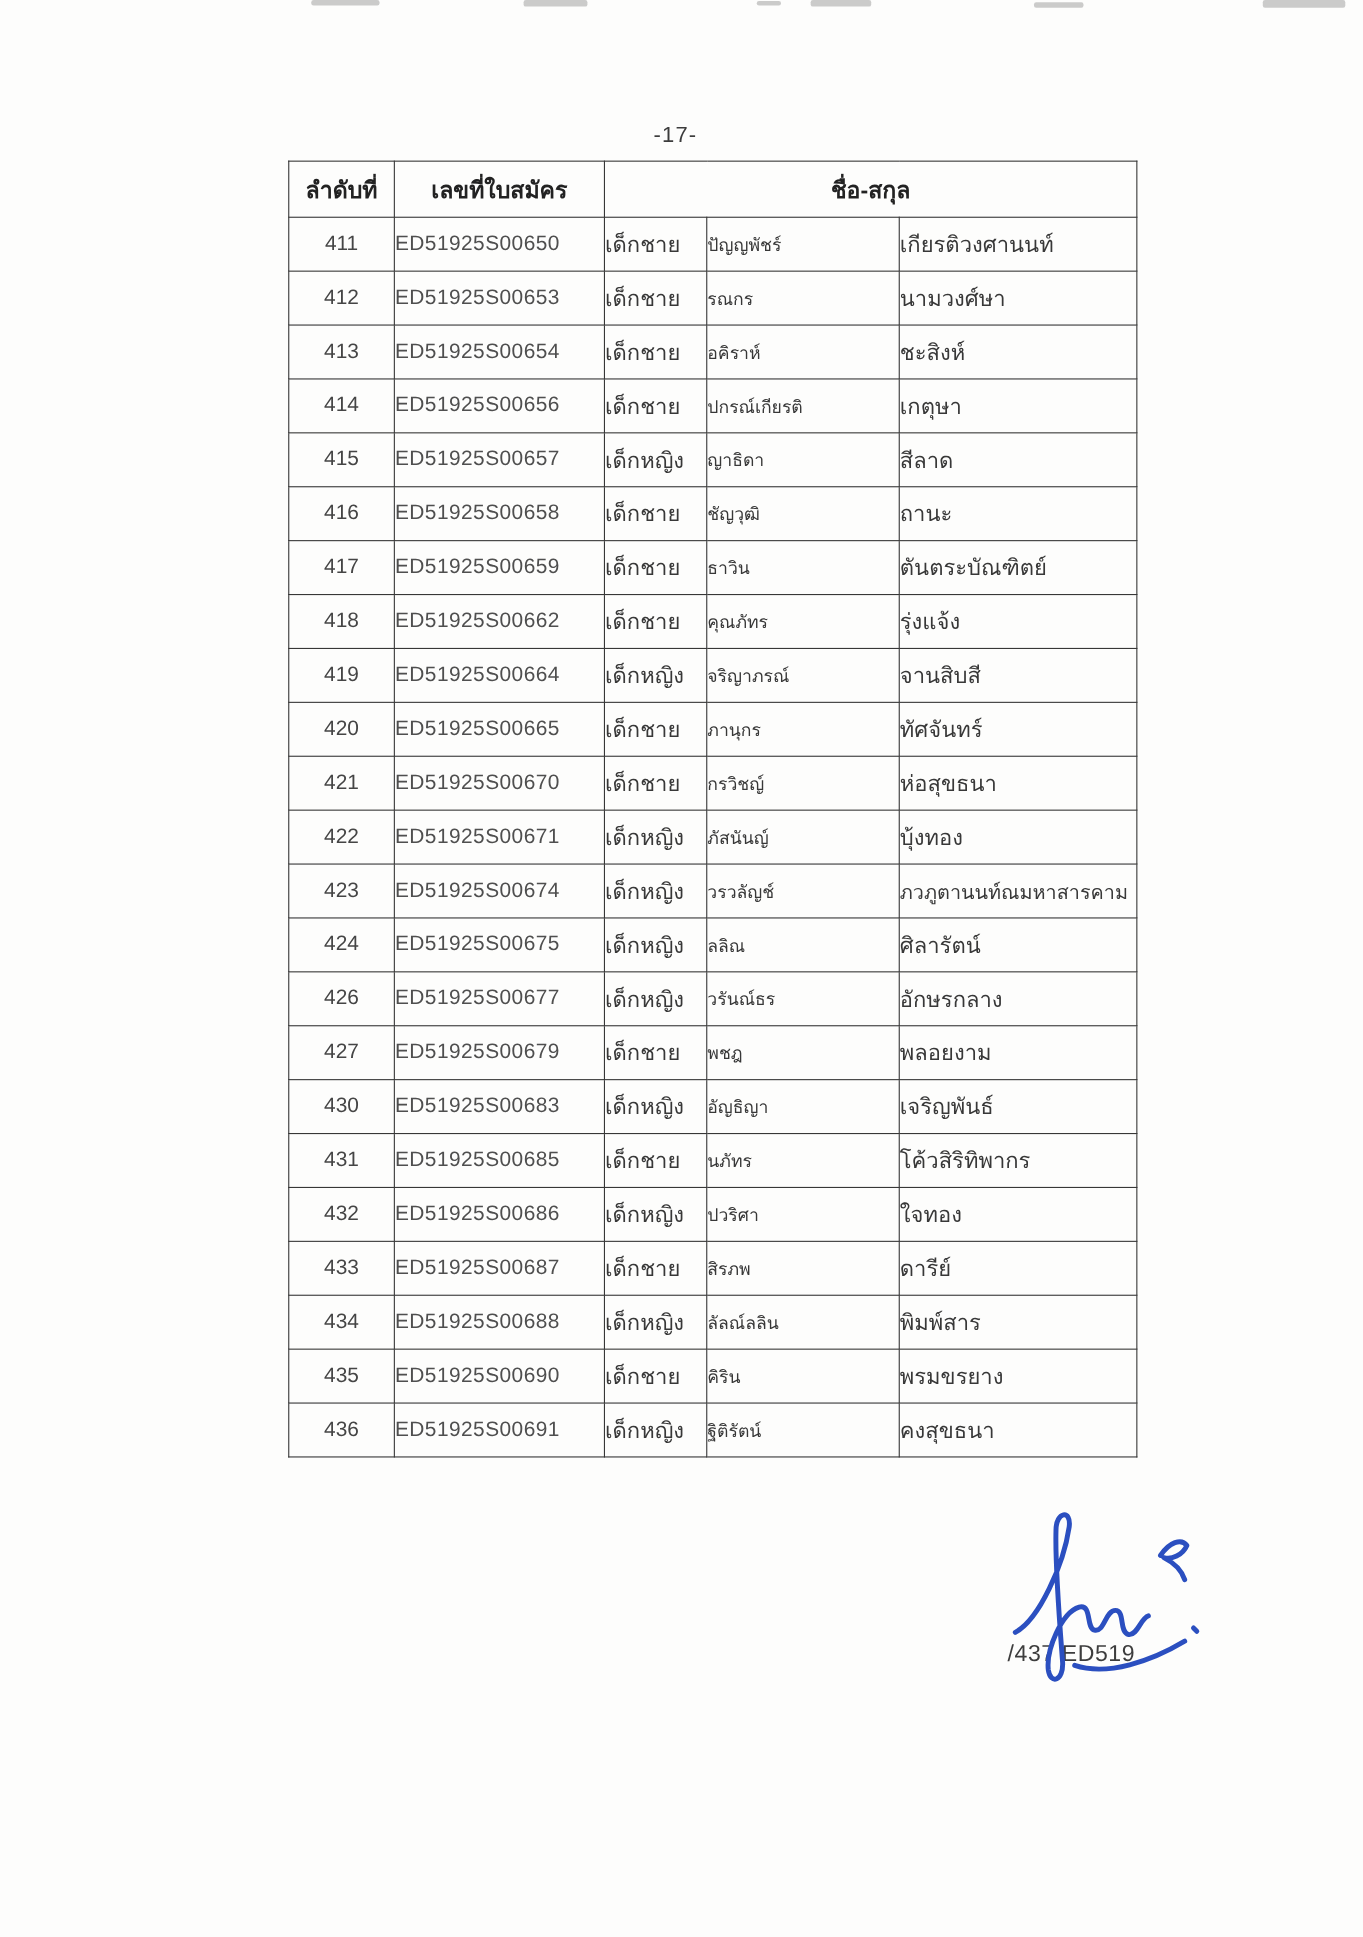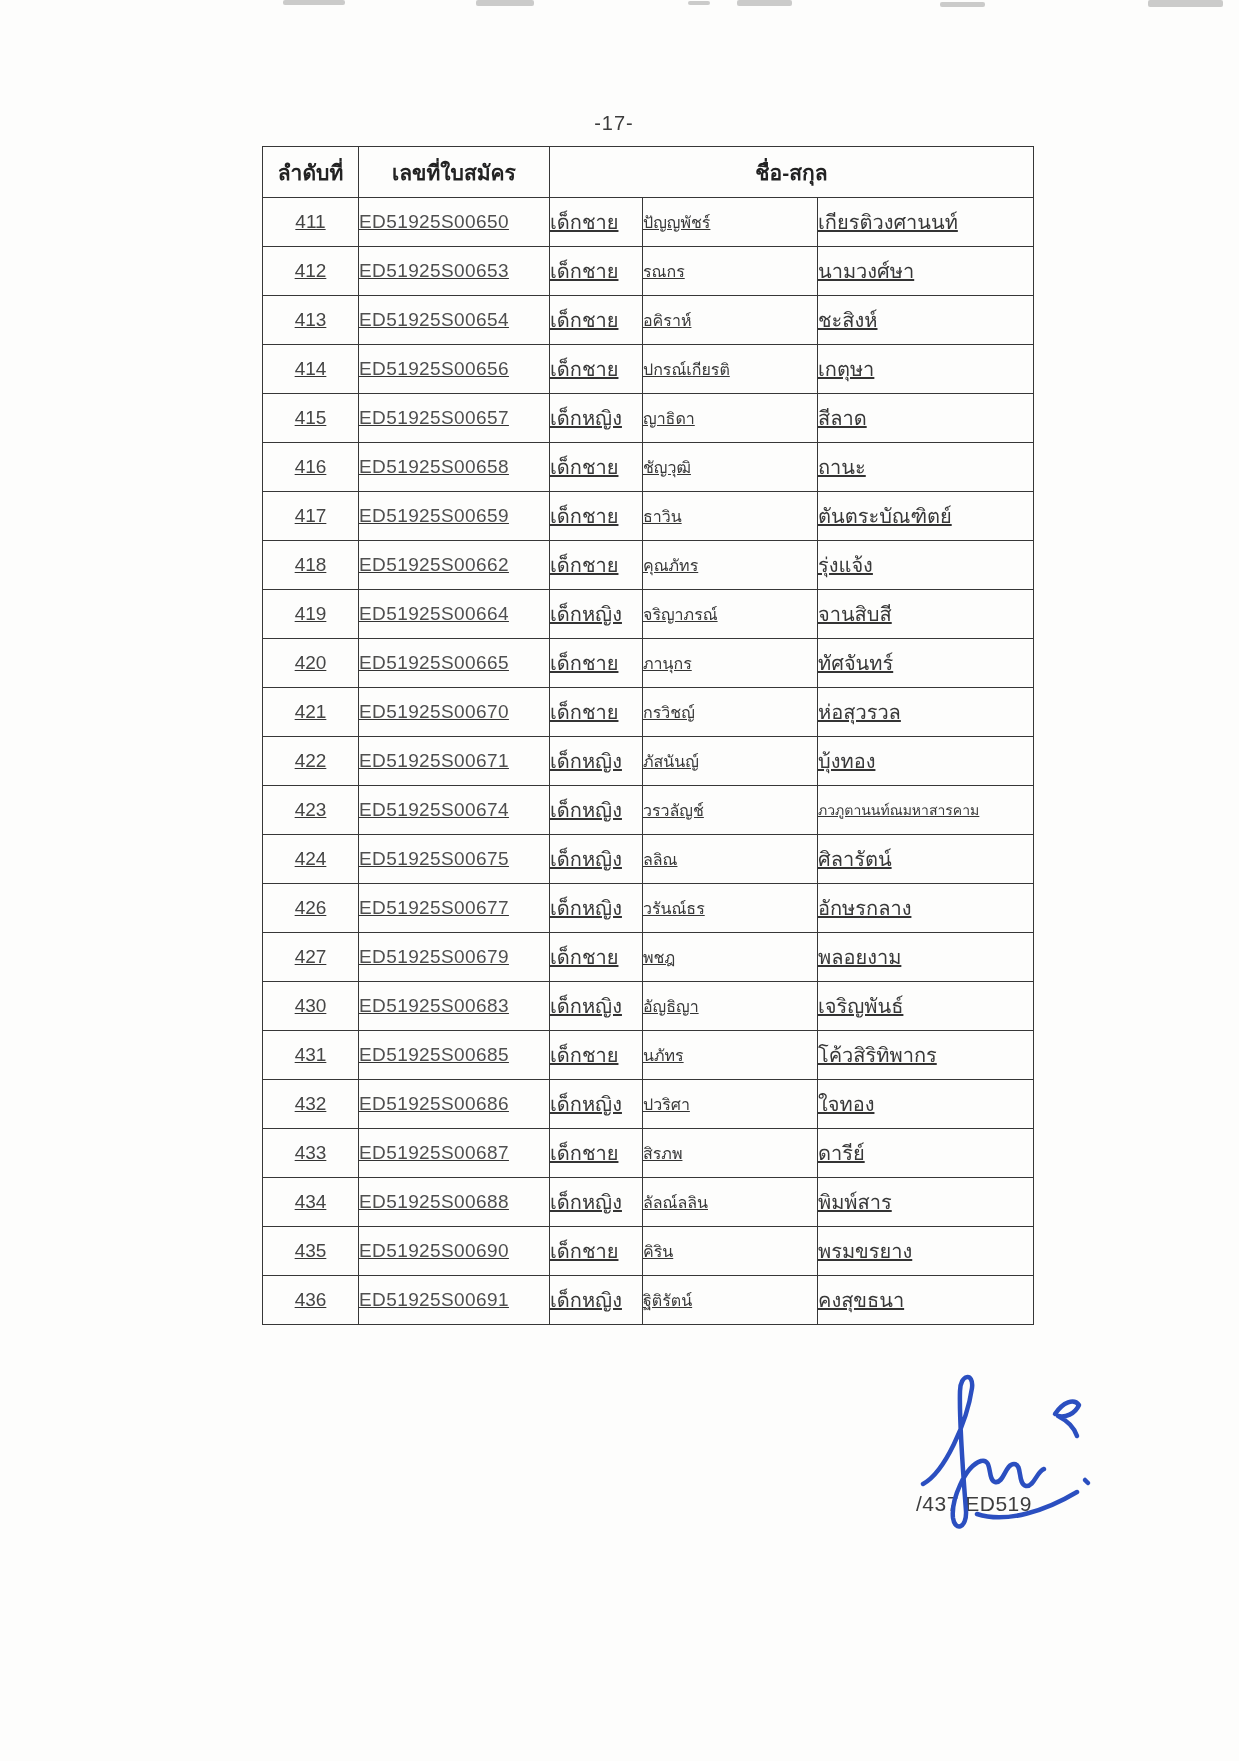--- a/index.html
+++ b/index.html
@@ -52,21 +52,20 @@
   }
   table.applicants thead th {
     height: 50px;
     font-size: 21px;
     font-weight: bold;
     color: #222222;
     text-align: center;
   }
   table.applicants tbody tr {
     height: 49px;
-    text-decoration: underline;
   }
   td.col-seq {
     text-align: center;
     font-size: 19px;
     color: #454545;
   }
   td.col-id {
     font-size: 19px;
     color: #4f4f4f;
     padding-left: 15px;
@@ -81,21 +80,21 @@
     font-size: 16px;
     color: #383838;
     padding-left: 12px;
   }
   td.col-last_name {
     font-size: 20px;
     color: #383838;
     padding-left: 14px;
   }
   td.small-text {
-    font-size: 14px;
+    font-size: 18px;
   }
   .footer-note {
     position: absolute;
     left: 916px;
     top: 1492px;
     font-size: 21px;
     color: #3d3d3d;
     letter-spacing: 0.5px;
     z-index: 1;
   }
@@ -205,21 +204,21 @@
         <td class="col-id">ED51925S00665</td>
         <td class="col-title">เด็กชาย</td>
         <td class="col-first_name">ภานุกร</td>
         <td class="col-last_name">ทัศจันทร์</td>
       </tr>
       <tr>
         <td class="col-seq">421</td>
         <td class="col-id">ED51925S00670</td>
         <td class="col-title">เด็กชาย</td>
         <td class="col-first_name">กรวิชญ์</td>
-        <td class="col-last_name">ห่อสุวรวล</td>
+        <td class="col-last_name">ห่อสุขธนา</td>
       </tr>
       <tr>
         <td class="col-seq">422</td>
         <td class="col-id">ED51925S00671</td>
         <td class="col-title">เด็กหญิง</td>
         <td class="col-first_name">ภัสนันญ์</td>
         <td class="col-last_name">บุ้งทอง</td>
       </tr>
       <tr>
         <td class="col-seq">423</td>

